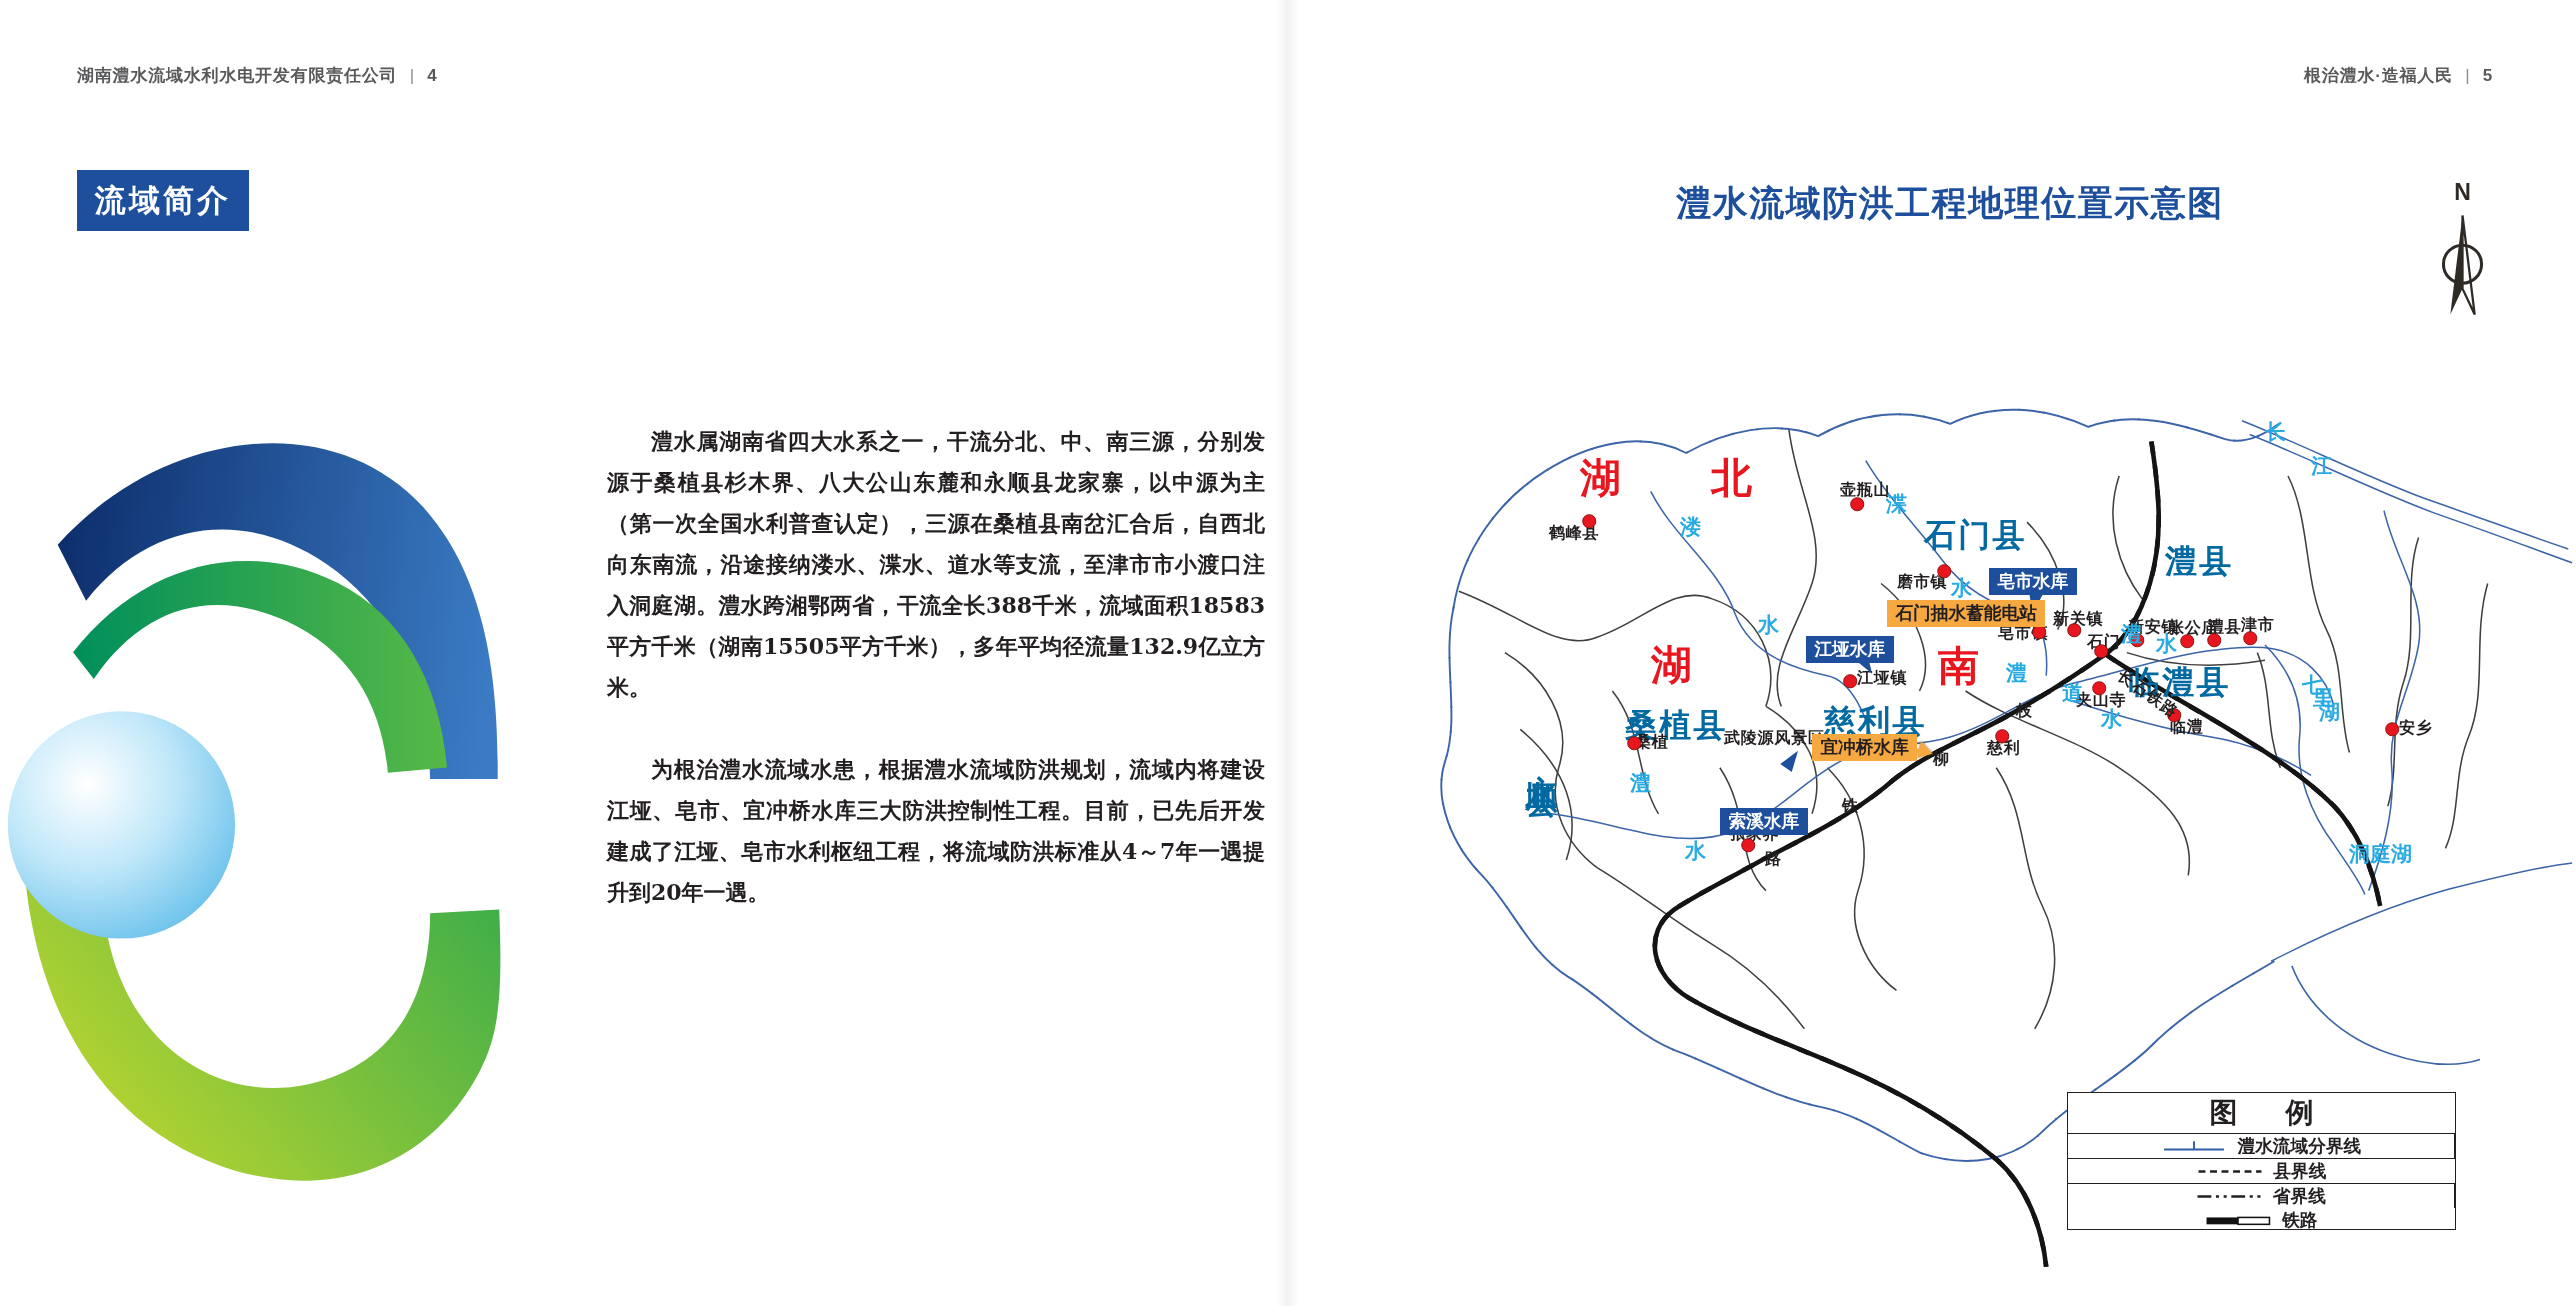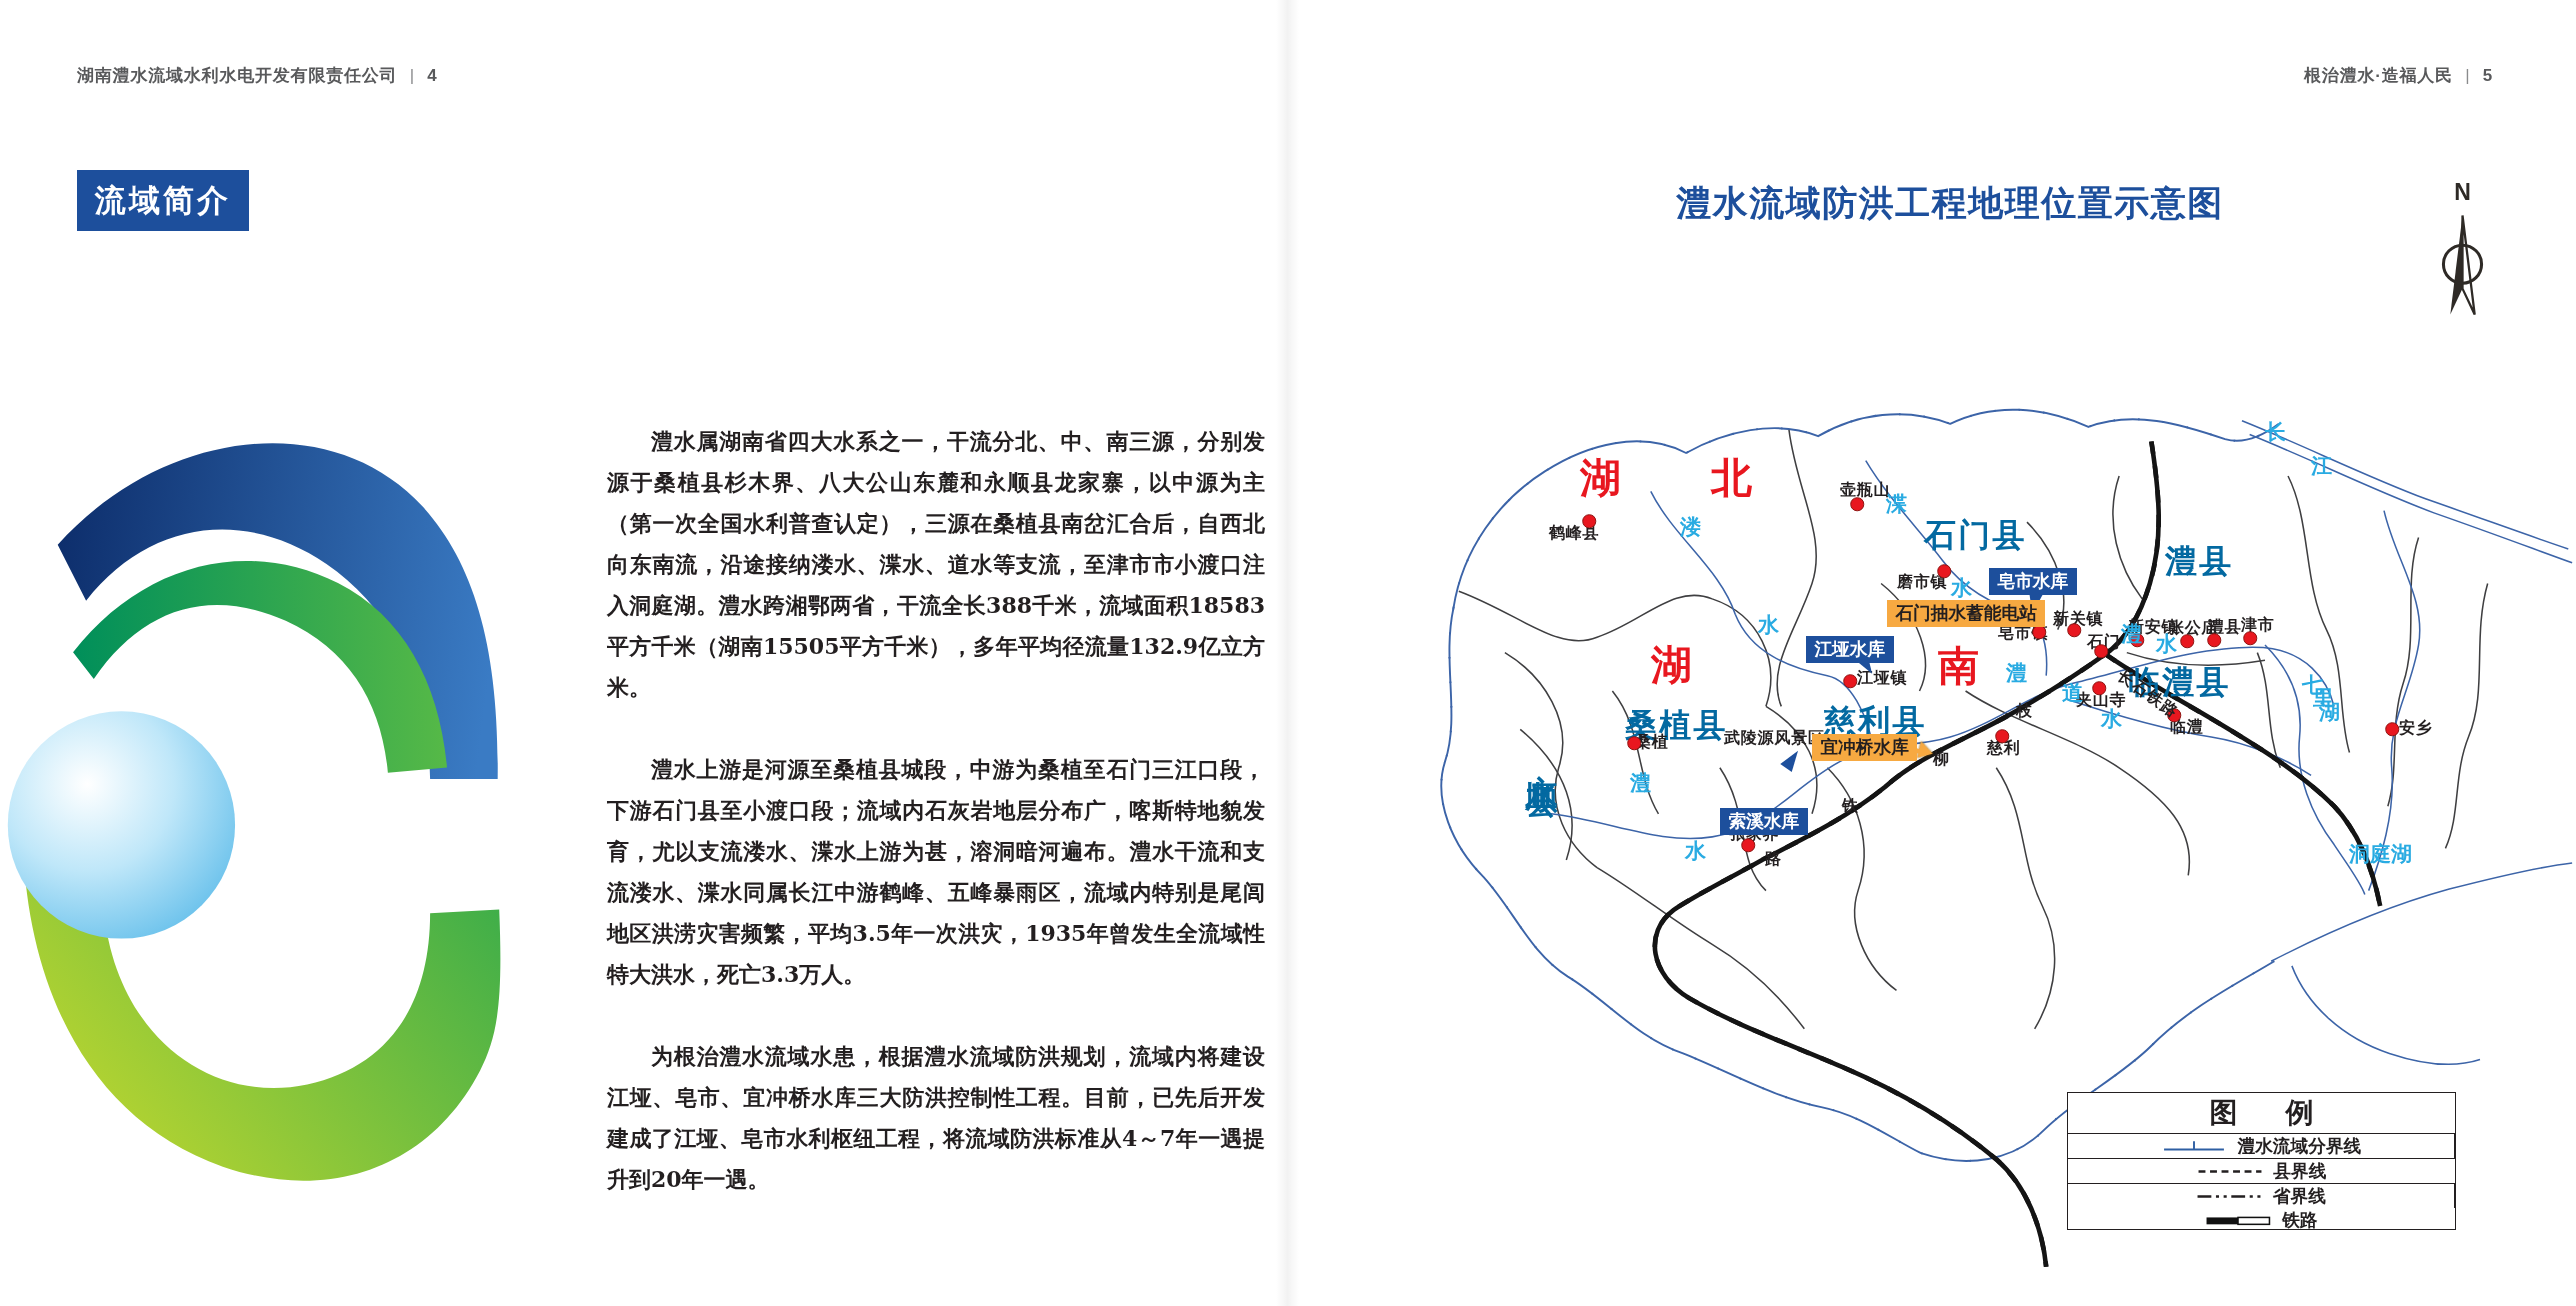--- a/index.html
+++ b/index.html
@@ -87,21 +87,20 @@
     </radialGradient>
   </defs>
   <path d="M 75,165 C 210,15 430,-15 550,115 C 618,190 650,300 648,470 L 560,470 C 556,335 505,245 425,190 C 320,118 195,132 112,238 Z" fill="url(#gBlue)"></path>
   <path d="M 95,305 C 185,190 320,155 440,215 C 525,258 572,345 582,455 L 505,462 C 497,372 455,302 372,264 C 272,220 185,248 122,340 Z" fill="url(#gTeal)"></path>
   <path d="M 30,560 C 38,750 120,915 290,975 C 430,1023 560,975 625,850 C 648,805 655,760 650,640 L 560,645 C 560,765 505,845 400,868 C 270,895 150,800 135,640 C 132,605 130,575 132,548 Z" fill="url(#gLime)"></path>
   <circle cx="158" cy="530" r="148" fill="url(#gBall)"></circle>
 </svg>
 
 <div class="bodytext">
   <p>澧水属湖南省四大水系之一，干流分北、中、南三源，分别发源于桑植县杉木界、八大公山东麓和永顺县龙家寨，以中源为主（第一次全国水利普查认定），三源在桑植县南岔汇合后，自西北向东南流，沿途接纳溇水、渫水、道水等支流，至津市市小渡口注入洞庭湖。澧水跨湘鄂两省，干流全长388千米，流域面积18583平方千米（湖南15505平方千米），多年平均径流量132.9亿立方米。</p>
-  <p>澧水上游是河源至桑植县城段，中游为桑植至石门三江口段，下游石门县至小渡口段；流域内石灰岩地层分布广，喀斯特地貌发育，尤以支流溇水、渫水上游为甚，溶洞暗河遍布。澧水干流和支流溇水、渫水同属长江中游鹤峰、五峰暴雨区，流域内特别是尾闾地区洪涝灾害频繁，平均3.5年一次洪灾，1935年曾发生全流域性特大洪水，死亡3.3万人。</p>
   <p>为根治澧水流域水患，根据澧水流域防洪规划，流域内将建设江垭、皂市、宜冲桥水库三大防洪控制性工程。目前，已先后开发建成了江垭、皂市水利枢纽工程，将流域防洪标准从4～7年一遇提升到20年一遇。</p>
 </div>
 
 <div class="gutter"></div>
 
 <div class="pg-header right">
   <span>根治澧水·造福人民</span><span class="sep">|</span><span>5</span>
 </div>
 
 <h1 class="map-title">澧水流域防洪工程地理位置示意图</h1>

